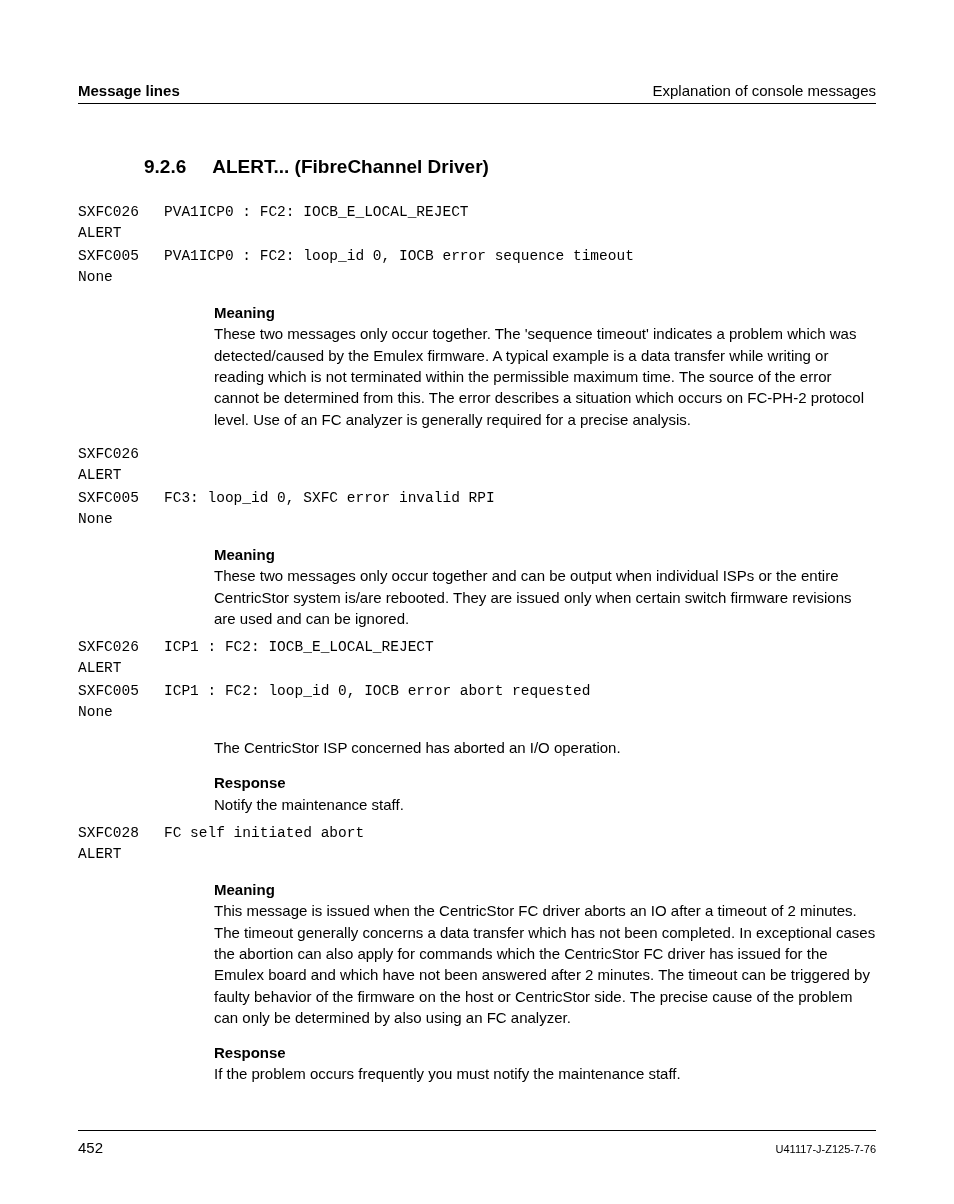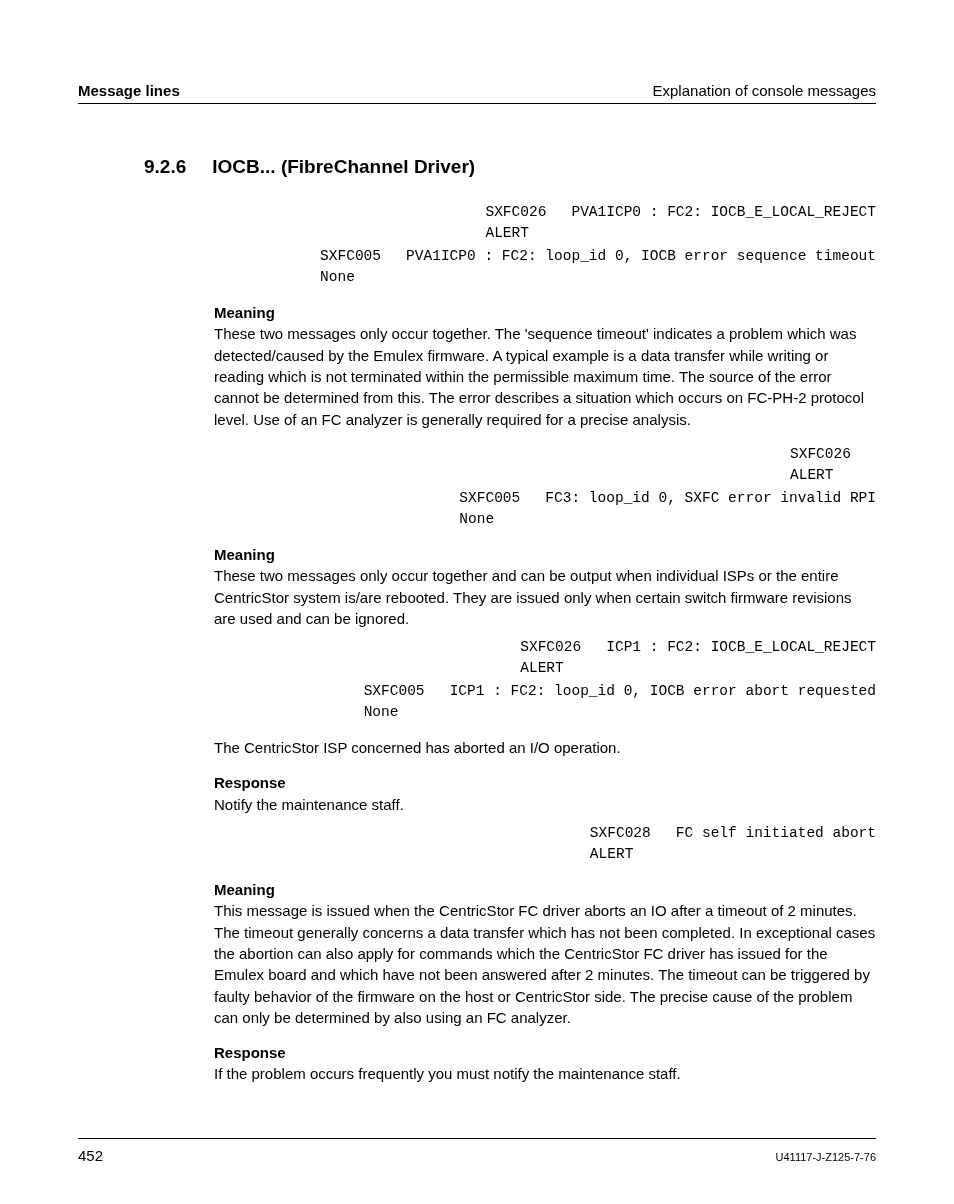--- a/index.html
+++ b/index.html
@@ -24,21 +24,20 @@
   .section-heading {
     font-weight: bold;
     font-size: 19px;
     margin-left: 66px;
     margin-bottom: 24px;
   }
   .section-number { display: inline-block; margin-right: 26px; }
   .msg-block {
     display: flex;
     margin-bottom: 2px;
-    justify-content: flex-end;
   }
   .msg-code {
     font-family: "Courier New", monospace;
     font-size: 14.5px;
     width: 86px;
     flex-shrink: 0;
     line-height: 1.45;
     white-space: pre;
   }
   .msg-text {
@@ -53,41 +52,41 @@
     line-height: 1.42;
   }
   .explain p { margin-bottom: 0; }
   .sub-head { font-weight: bold; margin-top: 14px; }
   .gap-before { margin-top: 14px; }
   .gap-small { margin-top: 8px; }
   .footer {
     position: absolute;
     left: 78px;
     right: 78px;
-    bottom: 40px;
+    bottom: 48px;
     border-top: 1.5px solid #000;
     padding-top: 8px;
     display: flex;
     justify-content: space-between;
     align-items: baseline;
     margin-top: 15px;
   }
   .page-num { font-size: 15px; }
   .doc-id { font-size: 11px; }
 </style>
 </head>
 <body>
 
 <div class="header">
   <span class="header-left">Message lines</span>
   <span>Explanation of console messages</span>
 </div>
 
 <div class="section-heading">
-  <span class="section-number">9.2.6</span><span>IOCB... (FibreChannel Driver)</span>
+  <span class="section-number">9.2.6</span><span>ALERT... (FibreChannel Driver)</span>
 </div>
 
 <div class="msg-block">
   <div class="msg-code">SXFC026
 ALERT</div>
   <div class="msg-text">PVA1ICP0 : FC2: IOCB_E_LOCAL_REJECT</div>
 </div>
 <div class="msg-block">
   <div class="msg-code">SXFC005
 None</div>

